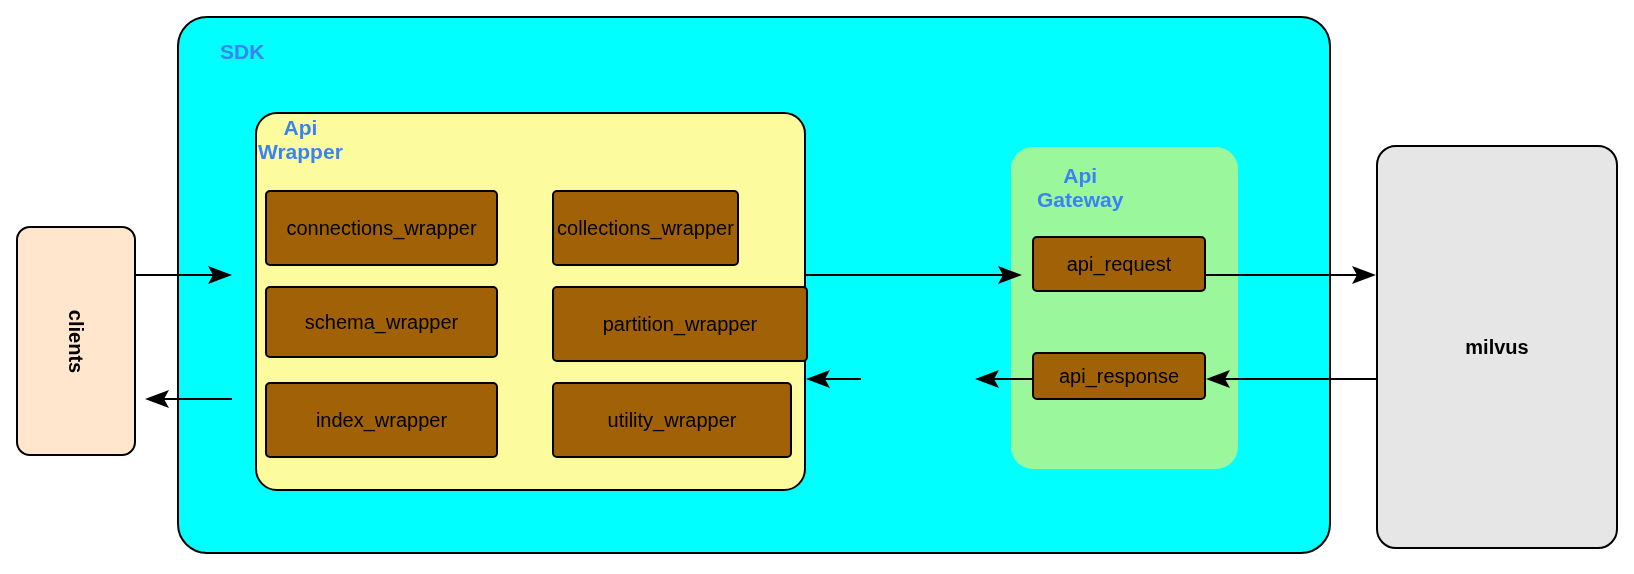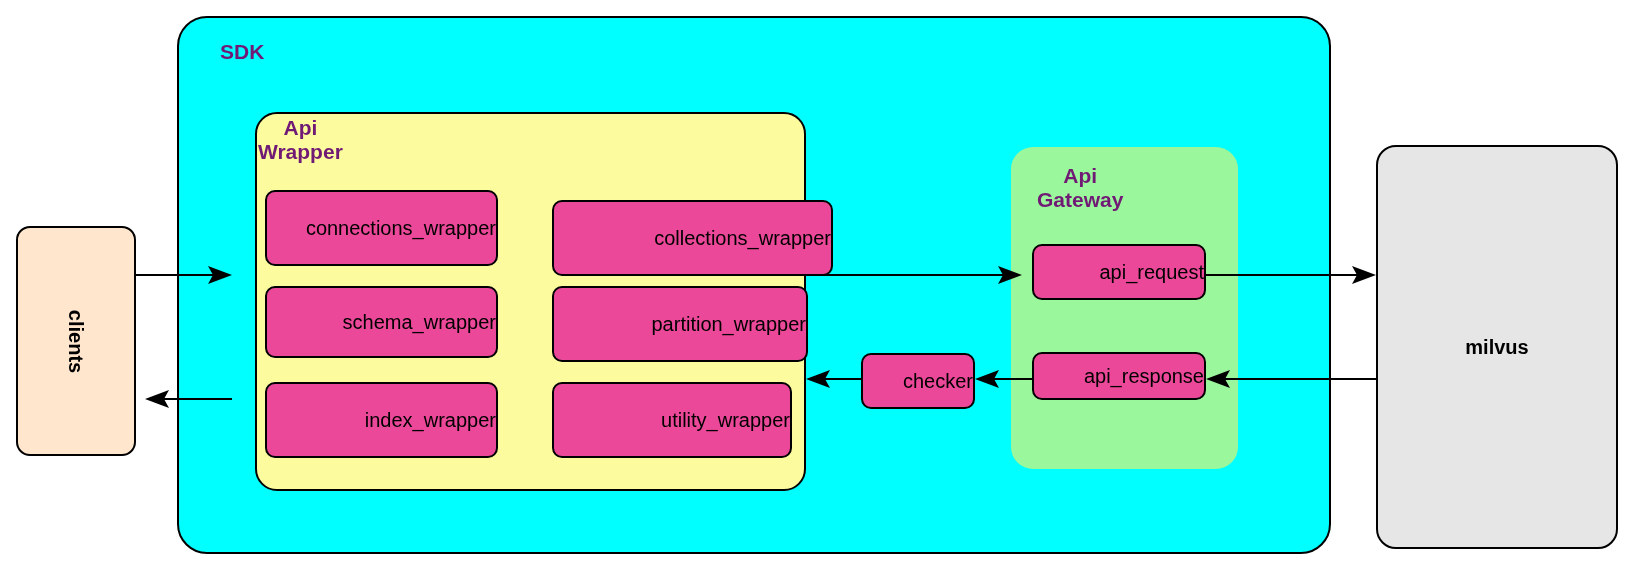--- a/index.html
+++ b/index.html
@@ -64,21 +64,21 @@
     background: #9bf79b;
     border: none;
     border-radius: 22px;
     box-sizing: border-box;
   }
 
   
   .container-title {
     position: absolute;
     font-weight: bold;
-    color: #701a75;
+    color: #3b82f6;
     line-height: 1.12;
     white-space: pre-line;
     text-align: center;
   }
   .title-sdk {
     left: 220px;
     top: 40px;
     font-size: 21px;
   }
   .title-wrapper {
@@ -87,36 +87,35 @@
     font-size: 21px;
   }
   .title-gateway {
     left: 1037px;
     top: 164px;
     font-size: 21px;
   }
 
   
   .leaf {
-    background: #ec4899;
-    border: 2px solid #000000;
-    border-radius: 10px;
+    background: #a16207;
+    border: 2px solid #000000;
+    border-radius: 5px;
     font-size: 20px;
     font-weight: normal;
-    justify-content: flex-end;
   }
 
   .w-connections { left: 265px; top: 190px; width: 233px; height: 76px; }
-  .w-collections { left: 552px; top: 200px; width: 281px; height: 76px; }
+  .w-collections { left: 552px; top: 190px; width: 187px; height: 76px; }
   .w-schema      { left: 265px; top: 286px; width: 233px; height: 72px; }
   .w-partition   { left: 552px; top: 286px; width: 256px; height: 76px; }
   .w-index       { left: 265px; top: 382px; width: 233px; height: 76px; }
   .w-utility     { left: 552px; top: 382px; width: 240px; height: 76px; }
 
-  .g-request  { left: 1032px; top: 244px; width: 174px; height: 56px; }
+  .g-request  { left: 1032px; top: 236px; width: 174px; height: 56px; }
   .g-response { left: 1032px; top: 352px; width: 174px; height: 48px; }
 
   .n-checker { left: 861px; top: 353px; width: 114px; height: 56px; }
 
   
   .n-clients {
     left: 16px;
     top: 226px;
     width: 120px;
     height: 230px;
@@ -195,23 +194,20 @@
     <span>utility_wrapper</span>
   </div>
 
   <div class="node leaf g-request">
     <span>api_request</span>
   </div>
   <div class="node leaf g-response">
     <span>api_response</span>
   </div>
 
-  <div class="node leaf n-checker">
-    <span>checker</span>
-  </div>
 
   <div class="node n-clients">
     <span class="rot">clients</span>
   </div>
 
   <div class="node n-milvus">
     <span>milvus</span>
   </div>
 
   <svg id="connectors" viewBox="0 0 1634 574" xmlns="http://www.w3.org/2000/svg">

